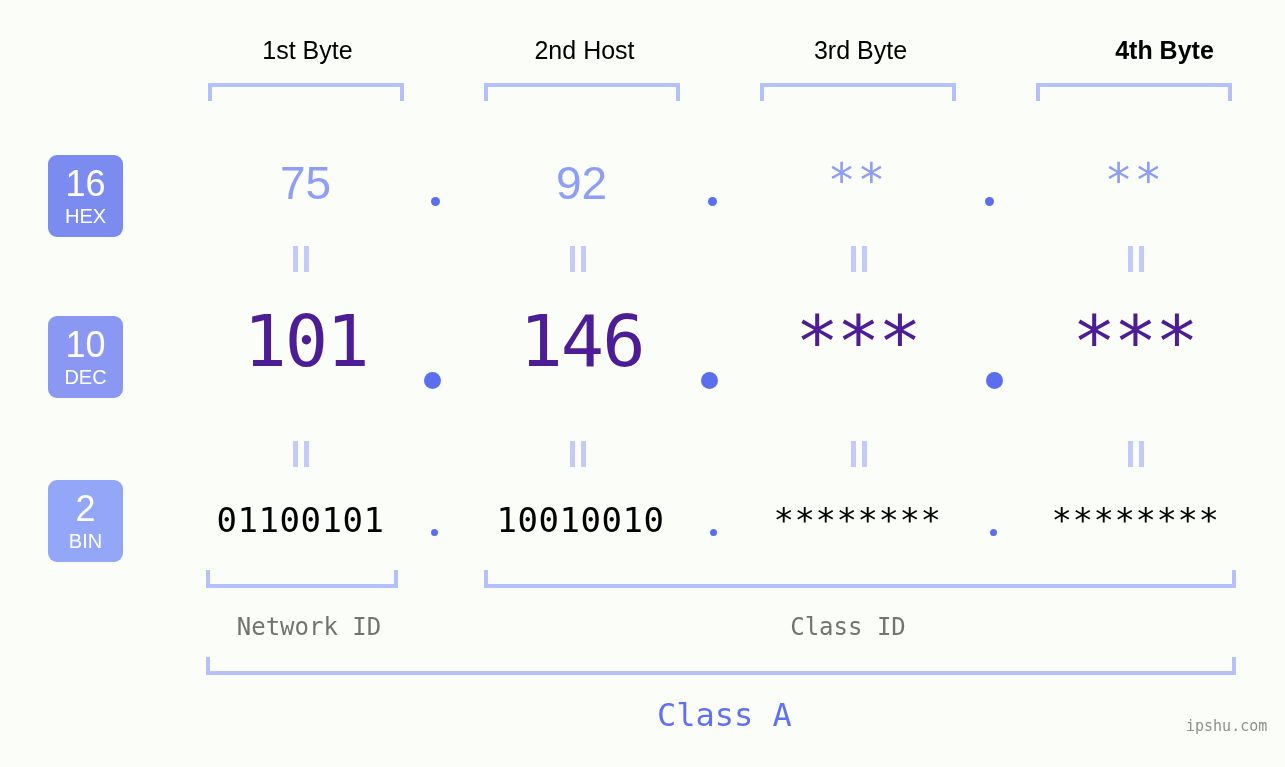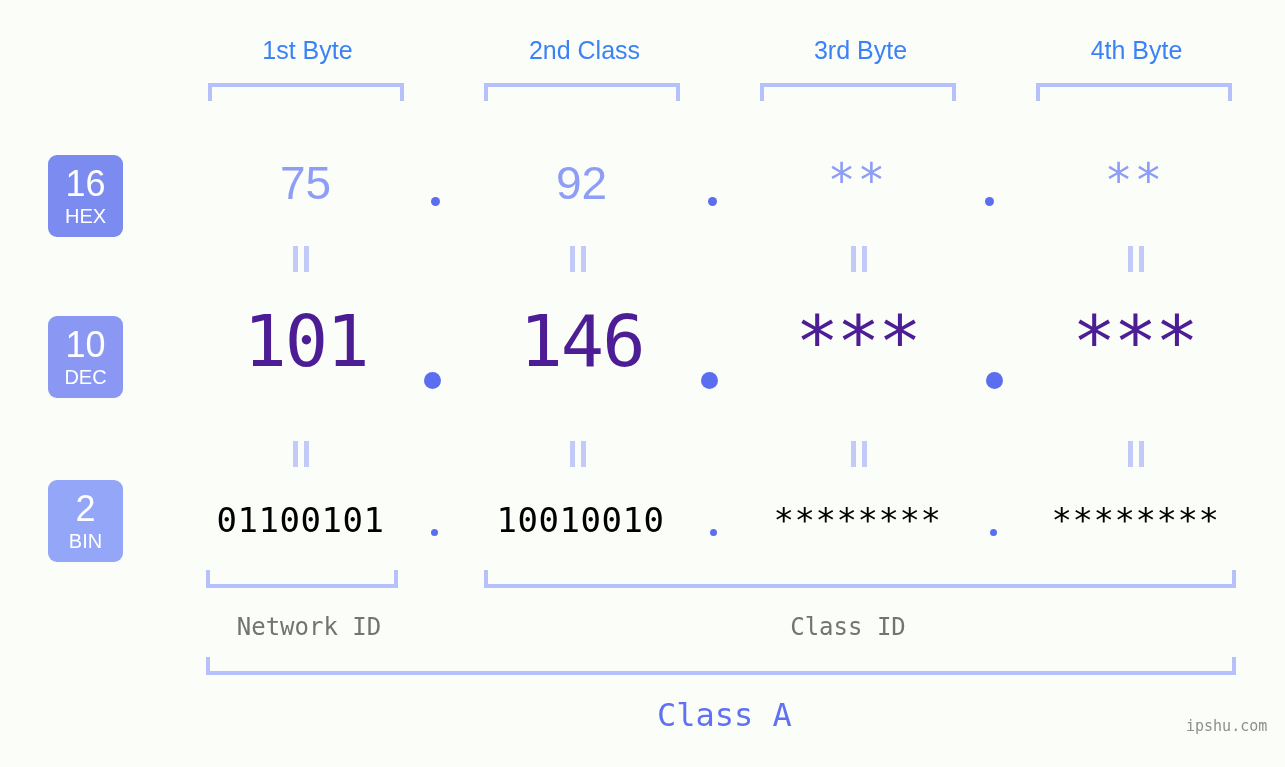--- a/index.html
+++ b/index.html
@@ -19,21 +19,21 @@
     position: relative;
     width: 1285px;
     height: 767px;
   }
 
   
   .byte-label {
     position: absolute;
     font-family: "Liberation Sans", sans-serif;
     font-size: 25px;
-    color: #3b82f6;
+    color: #000000;
     text-align: center;
     white-space: nowrap;
   }
 
   
   .bracket-top {
     position: absolute;
     border-top: 4px solid #b6c0fb;
     border-left: 4px solid #b6c0fb;
     border-right: 4px solid #b6c0fb;
@@ -161,23 +161,23 @@
     color: #8f8f8f;
     white-space: nowrap;
   }
 </style>
 </head>
 <body>
 
 <div id="page">
 
   <div class="byte-label" style="left:195px; top:36px; width:225px;">1st Byte</div>
-  <div class="byte-label" style="left:472px; top:36px; width:225px;">2nd Class</div>
+  <div class="byte-label" style="left:472px; top:36px; width:225px;">2nd Host</div>
   <div class="byte-label" style="left:748px; top:36px; width:225px;">3rd Byte</div>
-  <div class="byte-label" style="left:1024px; top:36px; width:225px;">4th Byte</div>
+  <div class="byte-label" style="left:1052px; top:36px; width:225px;font-weight:bold;">4th Byte</div>
 
   <div class="bracket-top" style="left:208px; top:83px; width:196px;"></div>
   <div class="bracket-top" style="left:484px; top:83px; width:196px;"></div>
   <div class="bracket-top" style="left:760px; top:83px; width:196px;"></div>
   <div class="bracket-top" style="left:1036px; top:83px; width:196px;"></div>
 
   <div class="badge" style="left:48px; top:155px; background:#7b8bef;">
     <span class="num">16</span>
     <span class="nm">HEX</span>
   </div>

